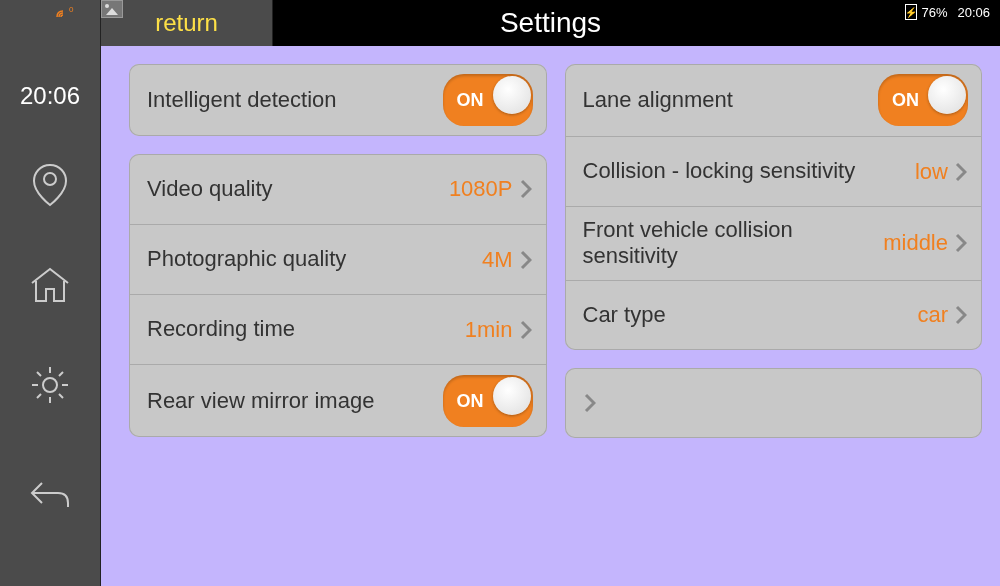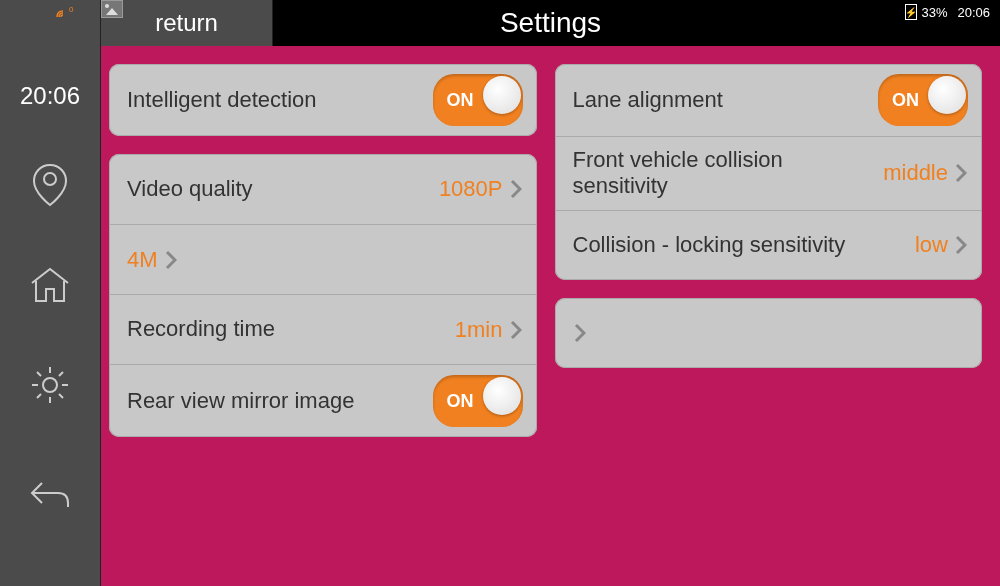--- a/index.html
+++ b/index.html
@@ -54,21 +54,21 @@
       height: 46px;
       background: #000;
       display: flex;
       align-items: center;
       position: relative;
     }
     .return-tab {
       width: 172px;
       height: 46px;
       background: #4b4b4b;
-      color: #ffffff;
+      color: #fde047;
       font-size: 24px;
       display: flex;
       align-items: center;
       justify-content: center;
       border-right: 1px solid #222;
       position: relative;
     }
     .pic-badge {
       position: absolute;
       top: 0px;
@@ -125,22 +125,22 @@
       position: relative;
       display: flex;
       align-items: center;
       justify-content: center;
       font-size: 10px;
     }
     .content {
       flex: 1;
       display: flex;
       gap: 18px;
-      padding: 18px 18px 18px 8px;
-      background: #be185d;
+      padding: 18px 18px 18px 28px;
+      background: #c4b5fd;
     }
     .column {
       flex: 1;
       display: flex;
       flex-direction: column;
       gap: 18px;
     }
     .panel {
       background: #c8c8c8;
       border-radius: 10px;
@@ -241,21 +241,21 @@
 
 <div class="main">
   <div class="topbar">
     <div class="return-tab">
       <div class="pic-badge"></div>
       <span>return</span>
     </div>
     <div class="title">Settings</div>
     <div class="status-right">
       <span class="battery-icon">⚡</span>
-      <span>33%</span>
+      <span>76%</span>
       <span style="margin-left:6px">20:06</span>
     </div>
   </div>
 
   <div class="content">
     <div class="column">
 
       <div class="panel">
         <div class="row">
           <div class="row-label">Intelligent detection</div>
@@ -270,20 +270,21 @@
         <div class="row">
           <div class="row-label">Video quality</div>
           <div class="row-value">1080P</div>
           <div class="chevron">
               <svg width="12" height="20" viewBox="0 0 12 20">
                 <path d="M2 2 L10 10 L2 18"></path>
               </svg>
             </div>
         </div>
         <div class="row">
+          <div class="row-label">Photographic quality</div>
           <div class="row-value">4M</div>
           <div class="chevron">
               <svg width="12" height="20" viewBox="0 0 12 20">
                 <path d="M2 2 L10 10 L2 18"></path>
               </svg>
             </div>
         </div>
         <div class="row">
           <div class="row-label">Recording time</div>
           <div class="row-value">1min</div>
@@ -308,31 +309,40 @@
 
       <div class="panel">
         <div class="row">
           <div class="row-label">Lane alignment</div>
           <div class="toggle">
             <span class="toggle-label">ON</span>
             <div class="toggle-knob"></div>
           </div>
         </div>
         <div class="row">
+          <div class="row-label">Collision - locking sensitivity</div>
+          <div class="row-value">low</div>
+          <div class="chevron">
+              <svg width="12" height="20" viewBox="0 0 12 20">
+                <path d="M2 2 L10 10 L2 18"></path>
+              </svg>
+            </div>
+        </div>
+        <div class="row">
           <div class="row-label">Front vehicle collision sensitivity</div>
           <div class="row-value">middle</div>
           <div class="chevron">
               <svg width="12" height="20" viewBox="0 0 12 20">
                 <path d="M2 2 L10 10 L2 18"></path>
               </svg>
             </div>
         </div>
         <div class="row">
-          <div class="row-label">Collision - locking sensitivity</div>
-          <div class="row-value">low</div>
+          <div class="row-label">Car type</div>
+          <div class="row-value">car</div>
           <div class="chevron">
               <svg width="12" height="20" viewBox="0 0 12 20">
                 <path d="M2 2 L10 10 L2 18"></path>
               </svg>
             </div>
         </div>
       </div>
 
       <div class="panel">
         <div class="row">

